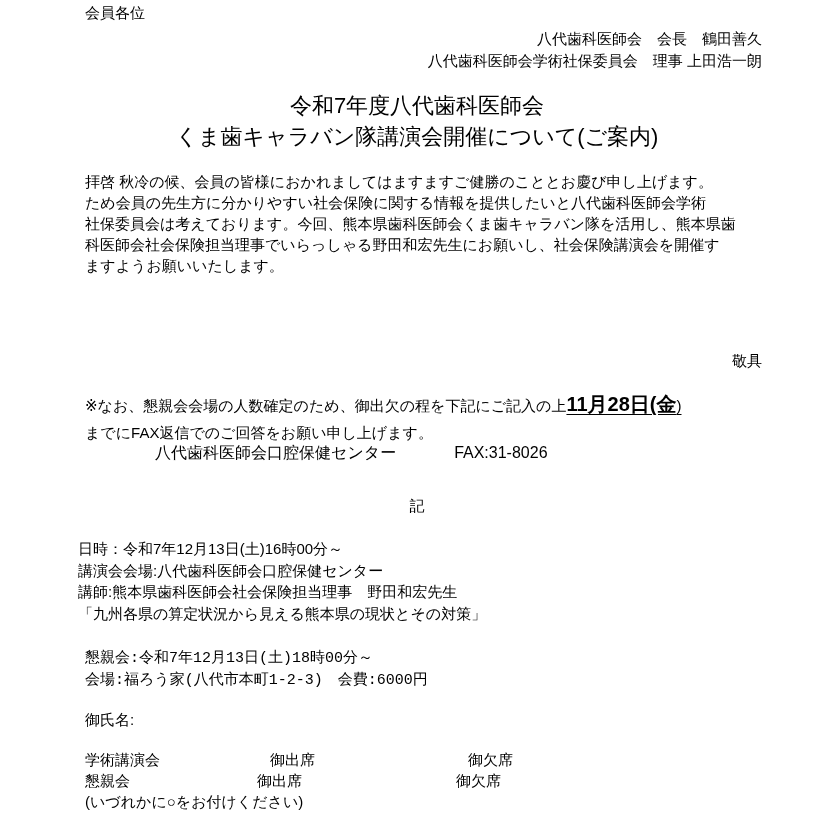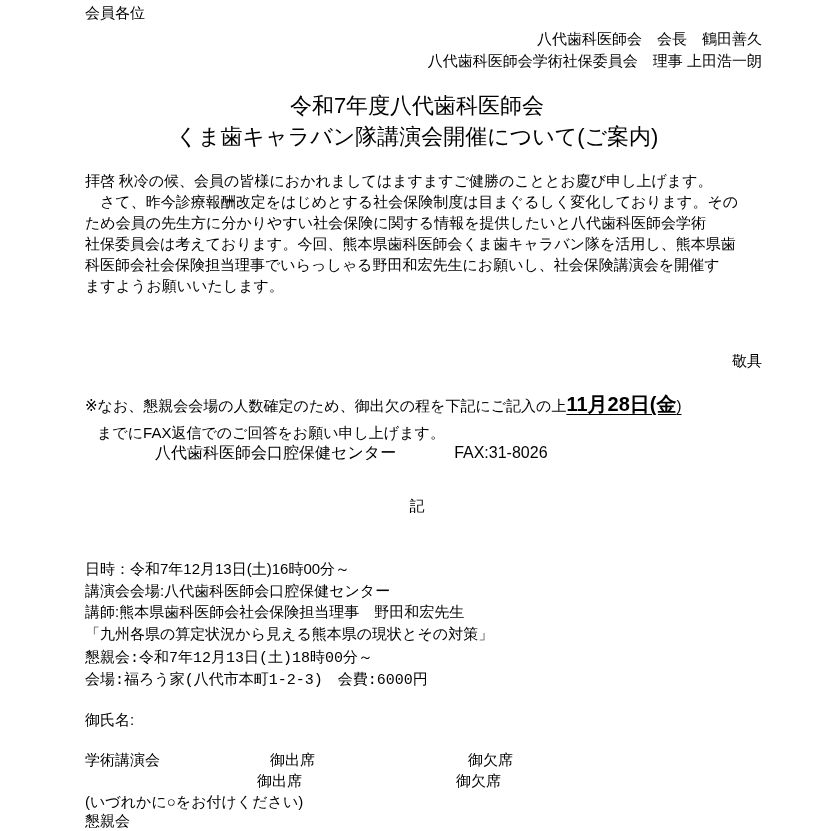--- a/index.html
+++ b/index.html
@@ -11,58 +11,57 @@
     color:#000000;
     font-family:"Liberation Sans","DejaVu Sans",sans-serif;
     font-size:15px;
     overflow:hidden;
   }
   .abs{position:absolute;white-space:nowrap;}
   .recipient{left:85px;top:4px;}
   .sender1{right:72px;top:30px;}
   .sender2{right:72px;top:52px;}
   .title{left:0;right:0;top:90px;text-align:center;font-size:22px;line-height:31px;}
-  .body-par{left:85px;top:171px;line-height:21px;font-family:Liberation Serif, serif;}
+  .body-par{left:85px;top:171px;line-height:21px;}
   .body-par div{white-space:nowrap;}
   .keigu{right:72px;top:352px;}
   .note1{left:85px;top:391px;}
   .note1 .ul{text-decoration:underline;text-underline-offset:3px;}
   .deadline-big{font-size:20px;font-weight:bold;}
-  .note2{left:85px;top:424px;margin-left:12px;}
+  .note2{left:85px;top:424px;}
   .faxline{left:155px;top:443px;font-size:16px;}
   .fax-gap{display:inline-block;width:58px;}
   .ki{left:0;right:0;top:497px;text-align:center;}
-  .details{left:85px;top:538px;line-height:21.5px;margin-top:20px;}
+  .details{left:78px;top:538px;line-height:21.5px;}
   .party{left:85px;top:648px;line-height:21.5px;font-family:Liberation Mono, monospace;}
   .name-label{left:85px;top:711px;}
   .att-r1-label{left:85px;top:751px;}
   .att-r1-attend{left:270px;top:751px;}
   .att-r1-absent{left:468px;top:751px;}
-  .att-r2-label{left:85px;top:772px;margin-top:40px;}
+  .att-r2-label{left:85px;top:772px;}
   .att-r2-attend{left:257px;top:772px;}
   .att-r2-absent{left:456px;top:772px;}
   .att-note{left:85px;top:793px;}
 </style>
 </head>
 <body>
 
 <div class="page">
 
   <div class="abs recipient">会員各位</div>
   <div class="abs sender1">八代歯科医師会　会長　鶴田善久</div>
   <div class="abs sender2">八代歯科医師会学術社保委員会　理事 上田浩一朗</div>
 
   <div class="abs title">
     <div>令和7年度八代歯科医師会</div>
     <div>くま歯キャラバン隊講演会開催について(ご案内)</div>
   </div>
 
   <div class="abs body-par">
     <div>拝啓 秋冷の候、会員の皆様におかれましてはますますご健勝のこととお慶び申し上げます。</div>
-    <div>　さて、昨今診療報酬改定をはじめとする社会保険制度は目まぐるしく変化しております。その</div>
     <div>ため会員の先生方に分かりやすい社会保険に関する情報を提供したいと八代歯科医師会学術</div>
     <div>社保委員会は考えております。今回、熊本県歯科医師会くま歯キャラバン隊を活用し、熊本県歯</div>
     <div>科医師会社会保険担当理事でいらっしゃる野田和宏先生にお願いし、社会保険講演会を開催す</div>
     <div>ますようお願いいたします。</div>
   </div>
 
   <div class="abs keigu">敬具</div>
 
   <div class="abs note1">
     <span>※なお、懇親会会場の人数確定のため、御出欠の程を下記にご記入の上</span><span class="ul"><span class="deadline-big">11月28日(金</span><span>)</span></span>

